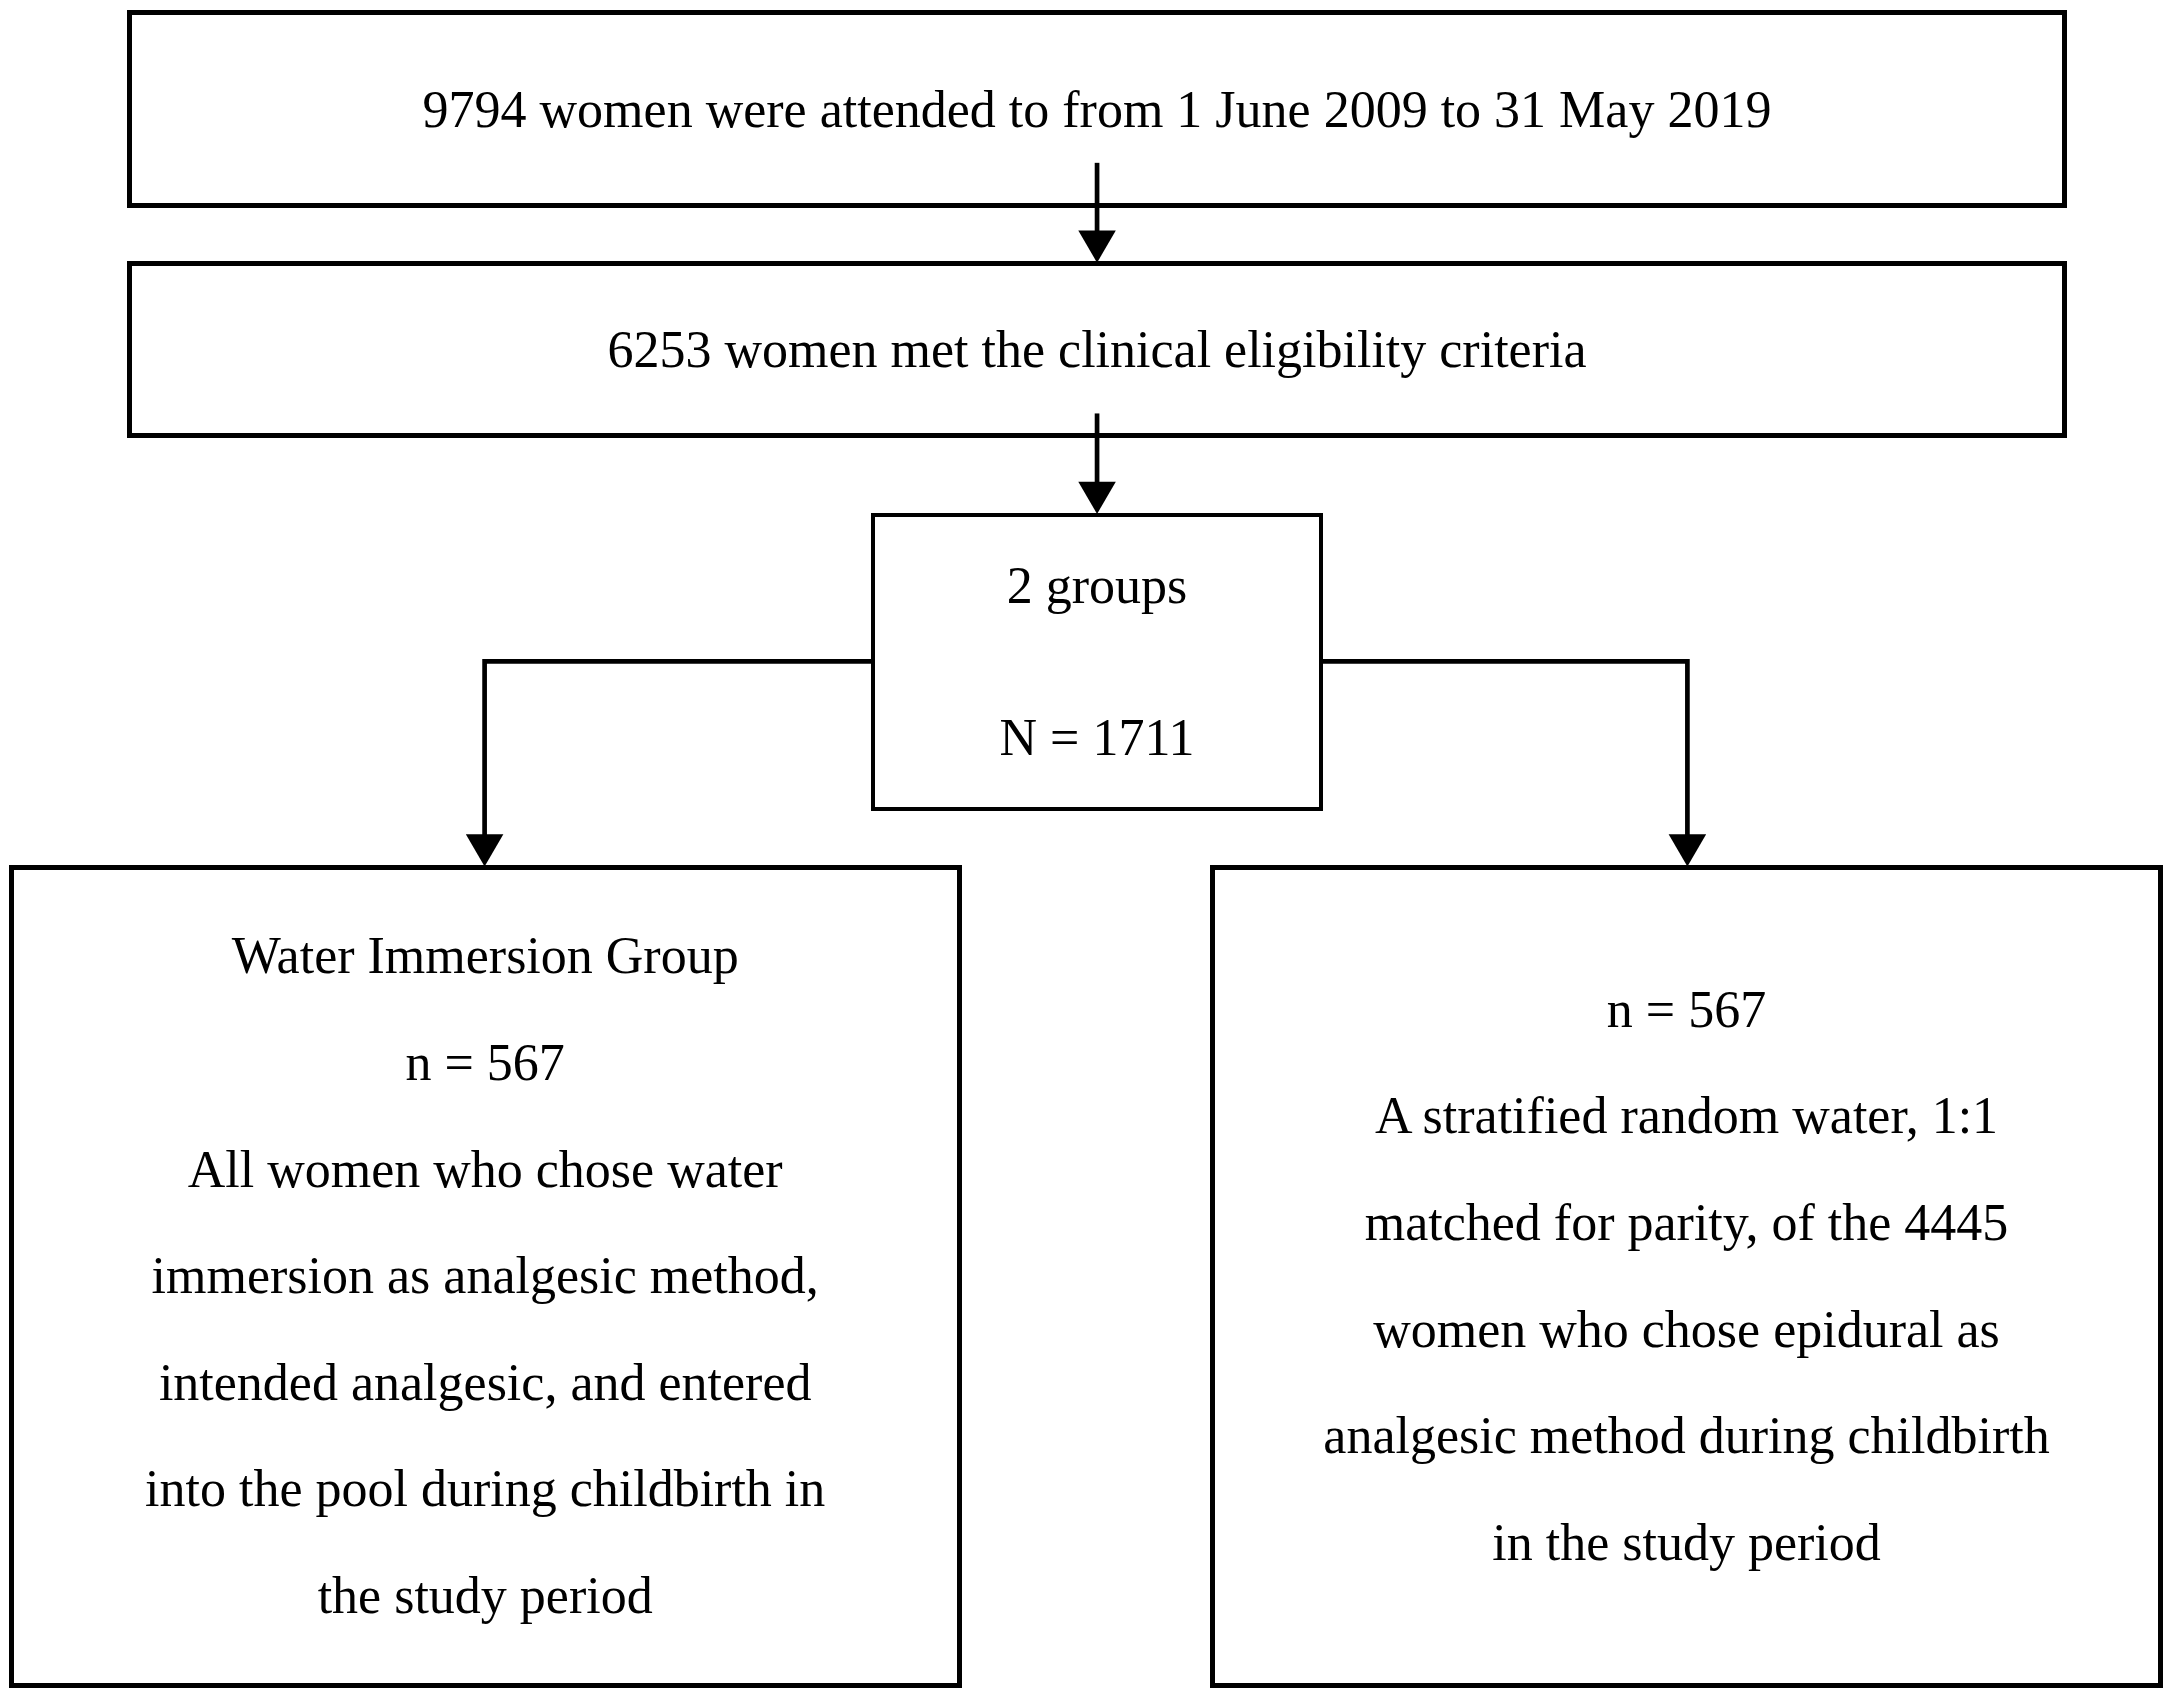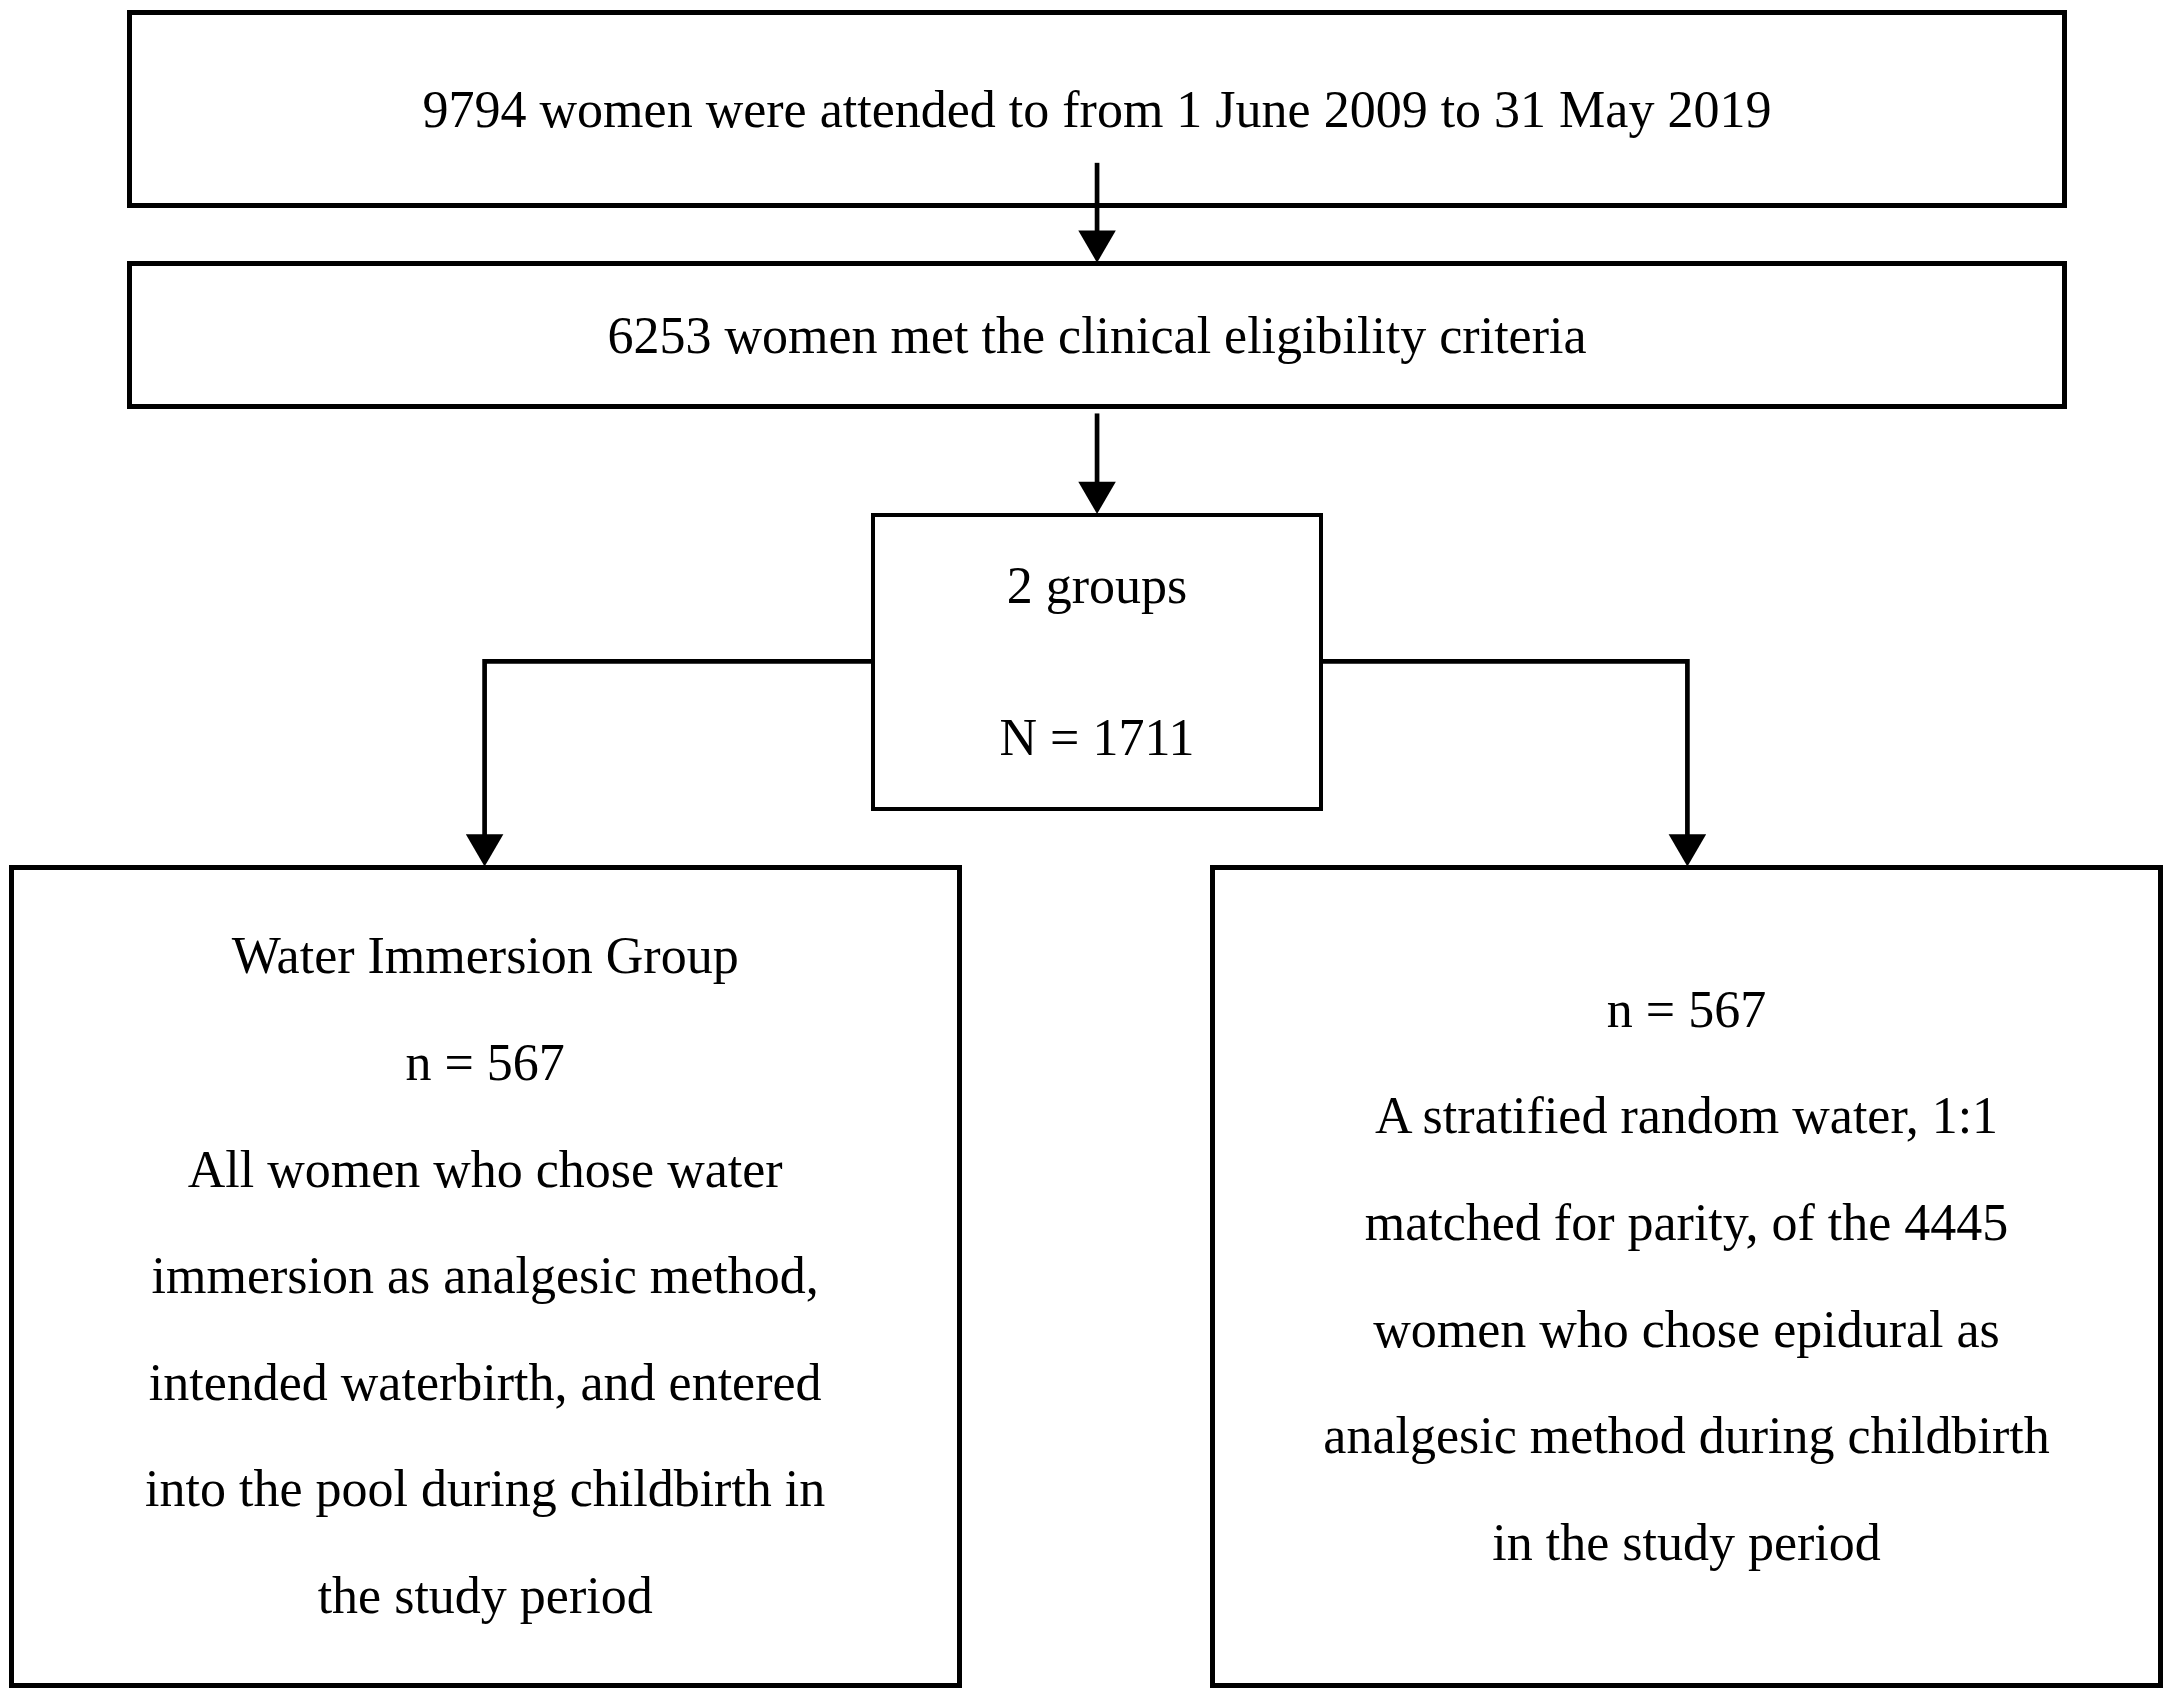--- a/index.html
+++ b/index.html
@@ -27,21 +27,21 @@
     text-align: center;
     font-size: 52px;
     color: #000000;
   }
   .box-attended {
     left: 127px; top: 10px;
     width: 1940px; height: 198px;
   }
   .box-eligibility {
     left: 127px; top: 261px;
-    width: 1940px; height: 148px;
+    width: 1940px; height: 177px;
   }
   .box-groups {
     left: 871px; top: 513px;
     width: 452px; height: 298px;
     row-gap: 89px;
     border-width: 4.7px;
   }
   .box-groups .line { line-height: 1.2; }
   .box-bottom {
     padding: 20px 27px;
@@ -88,21 +88,21 @@
   <div class="box box-groups">
     <div class="line">2 groups</div>
     <div class="line">N = 1711</div>
   </div>
 
   <div class="box box-bottom box-water">
     <div class="tline">Water Immersion Group</div>
     <div class="tline">n = 567</div>
     <div class="tline">All women who chose water</div>
     <div class="tline">immersion as analgesic method,</div>
-    <div class="tline">intended waterbirth, and entered</div>
+    <div class="tline">intended analgesic, and entered</div>
     <div class="tline">into the pool during childbirth in</div>
     <div class="tline">the study period</div>
   </div>
 
   <div class="box box-bottom box-epidural">
     <div class="tline">n = 567</div>
     <div class="tline">A stratified random water, 1:1</div>
     <div class="tline">matched for parity, of the 4445</div>
     <div class="tline">women who chose epidural as</div>
     <div class="tline">analgesic method during childbirth</div>

